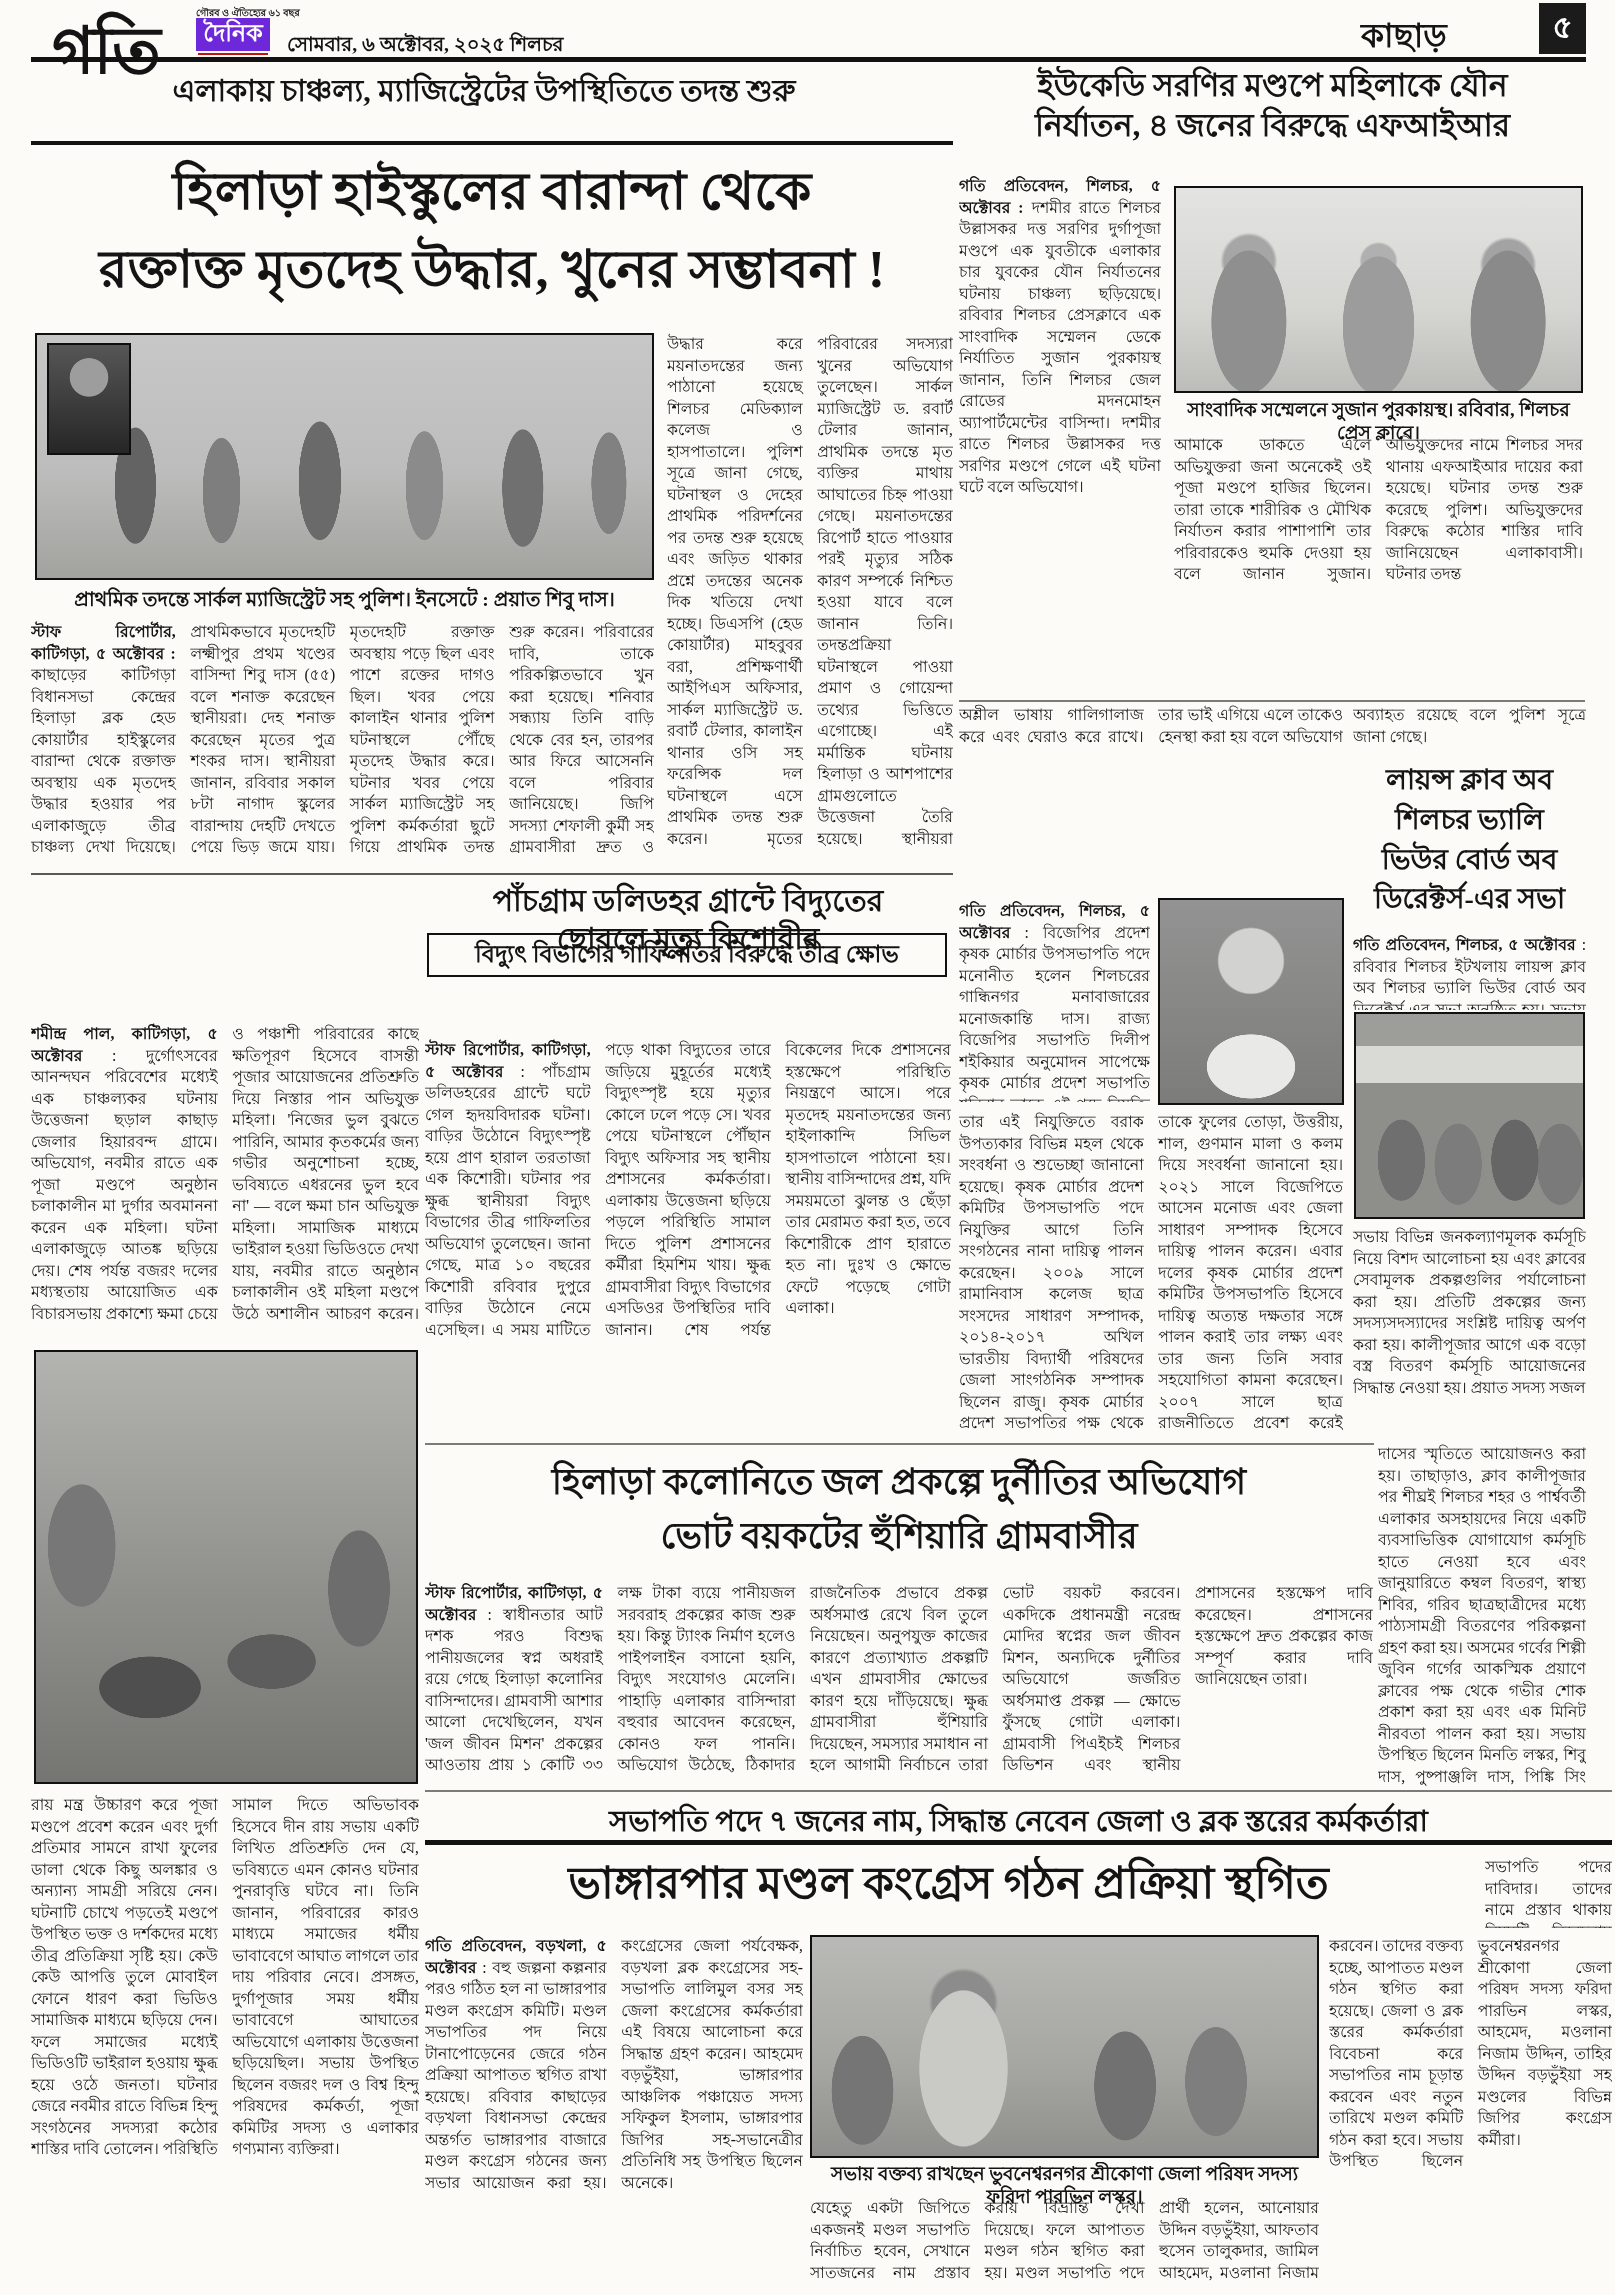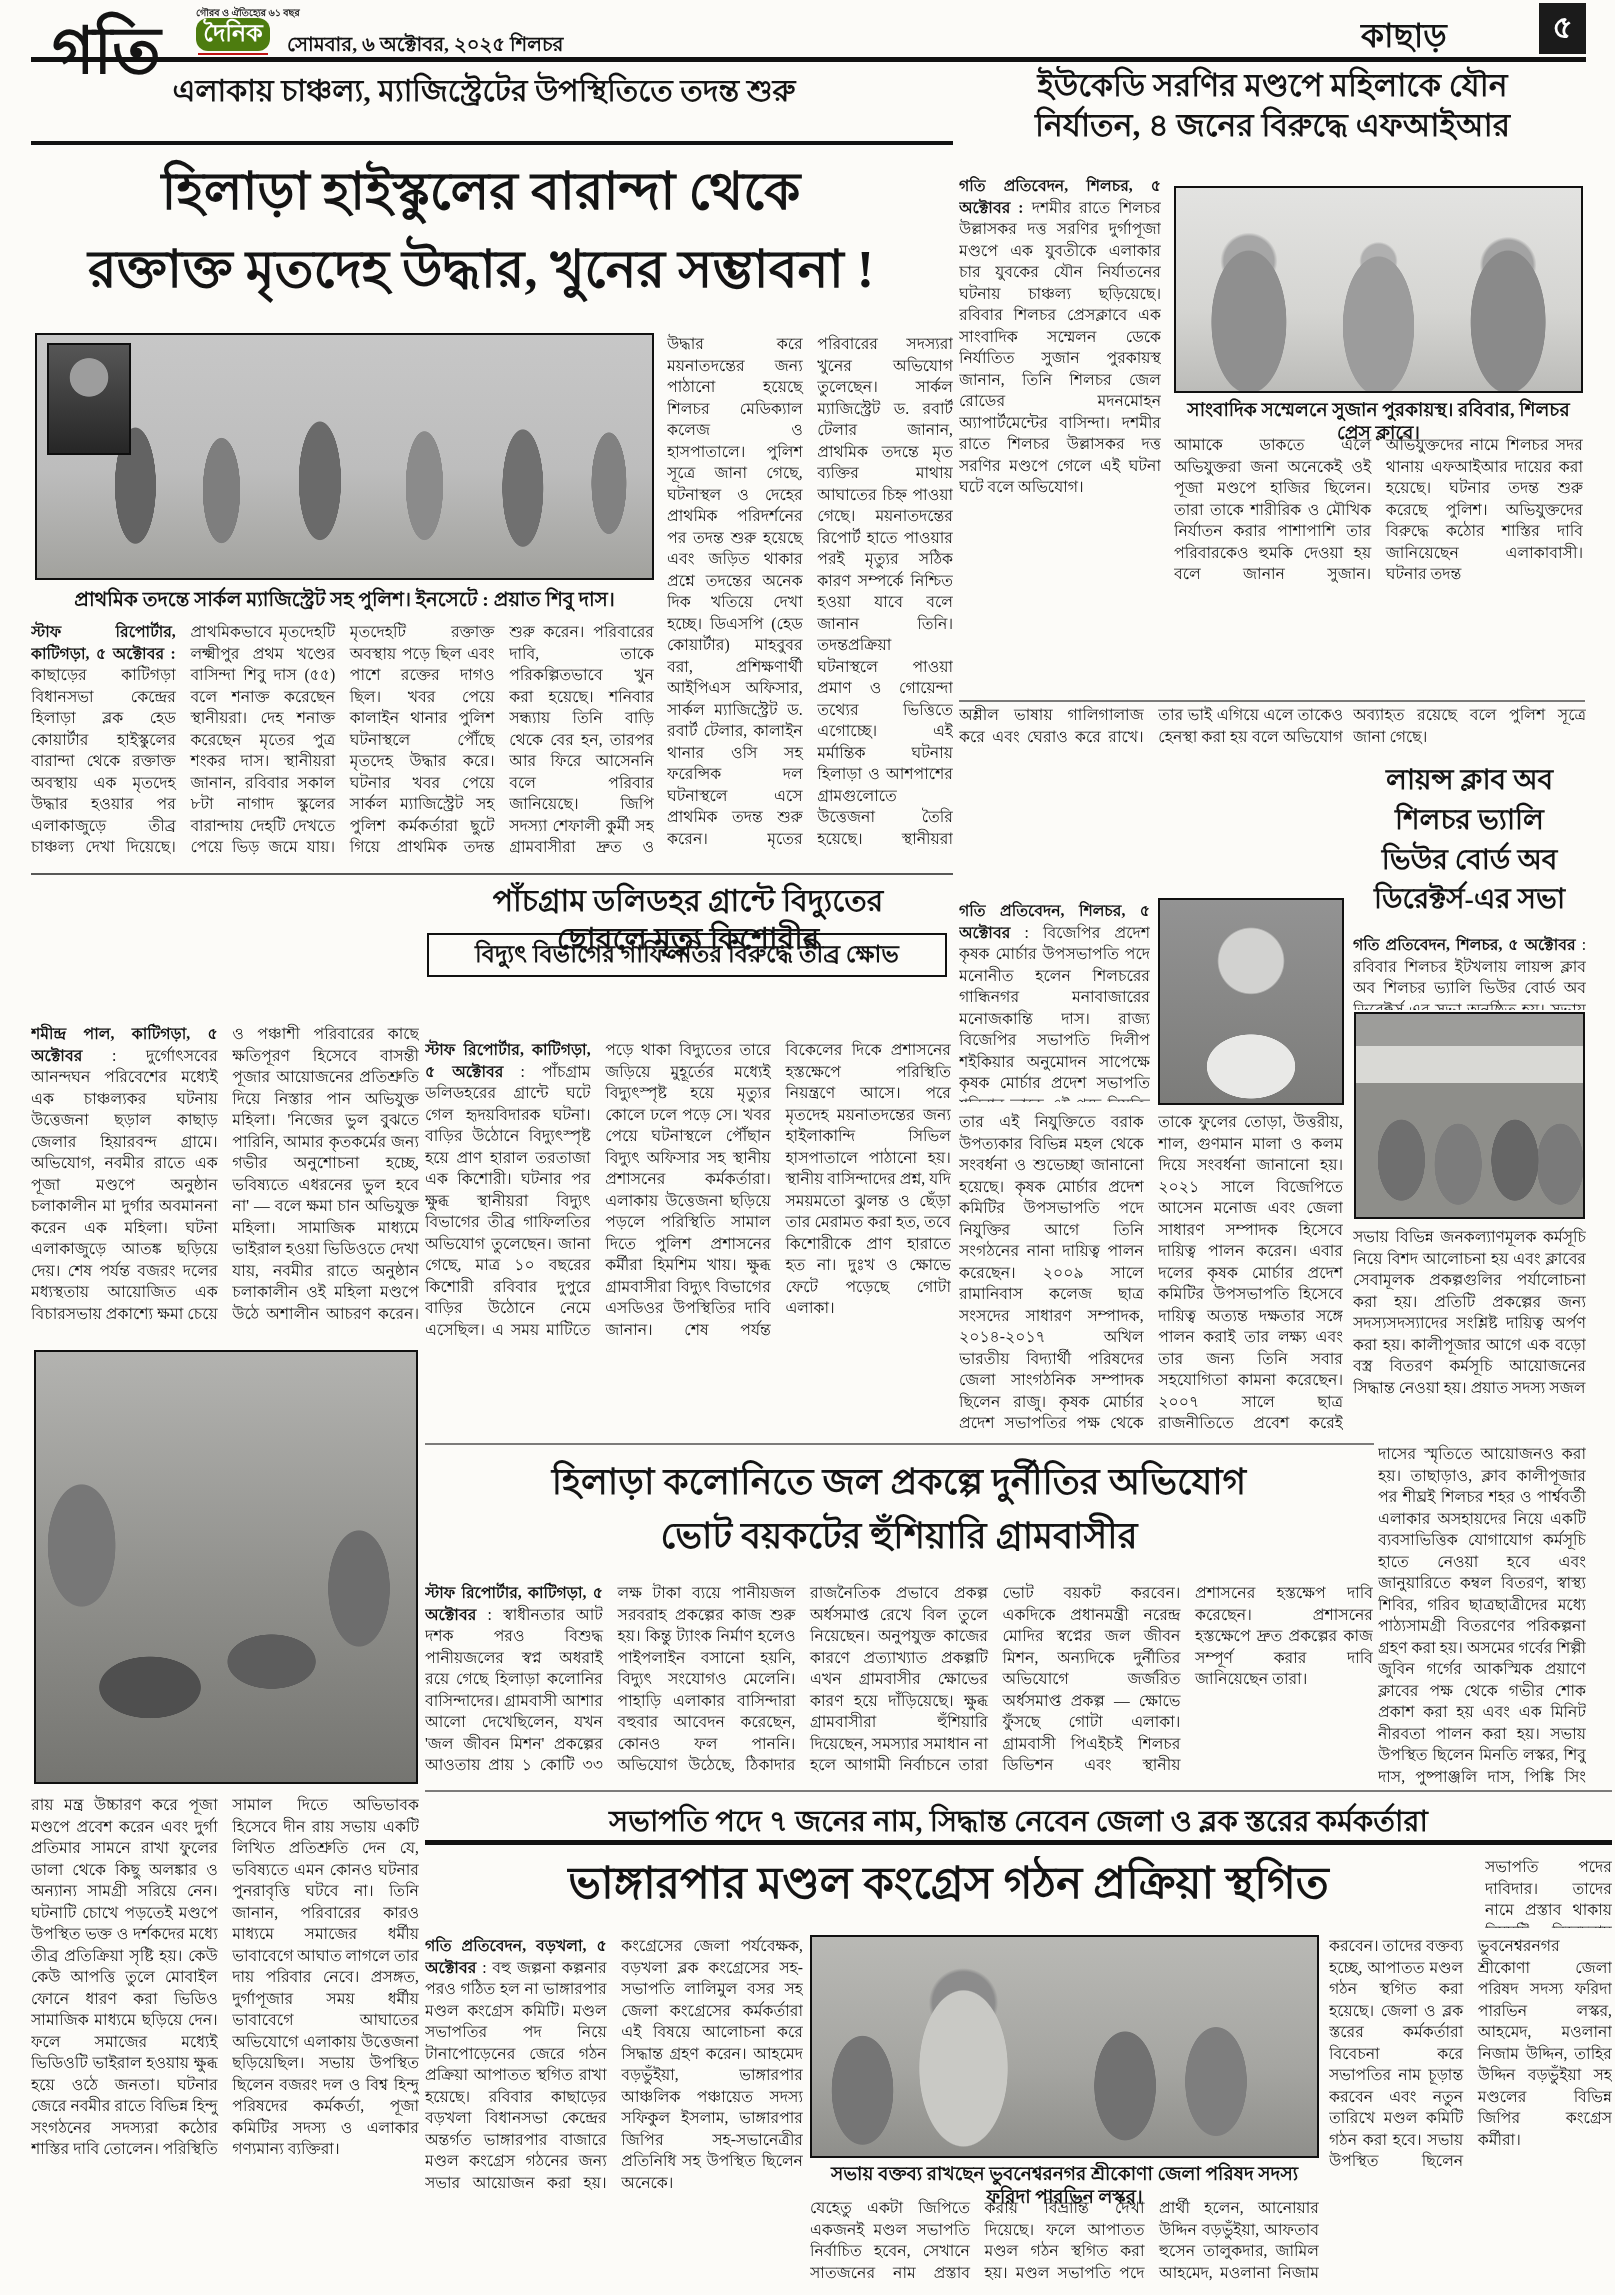--- a/index.html
+++ b/index.html
@@ -15,21 +15,21 @@
   .cols2{column-count:2;column-gap:14.6px;}
   .cols3{column-count:3;column-gap:14.6px;}
   .cols4{column-count:4;column-gap:14.6px;}
   .cols5{column-count:5;column-gap:14.6px;}
   .byline{font-weight:bold;}
   .caption{font-weight:bold;text-align:center;font-size:18.6px;line-height:1.25;overflow:hidden;}
   .photo{border:2.8px solid #101010;box-sizing:border-box;}
   .boxhead{border:2.2px solid #111;box-sizing:border-box;font-weight:bold;text-align:center;overflow:hidden;}
   
   .logo-main{font-weight:bold;letter-spacing:-1.1px;}
-  .logo-box{background:#4d7c0f;color:#ffffff;font-weight:bold;display:flex;align-items:center;justify-content:center;border-radius:12px;}
+  .logo-box{background:#6d28d9;color:#ffffff;font-weight:bold;display:flex;align-items:center;justify-content:center;}
   .pagebox{background:#1b1b1b;color:#ffffff;font-weight:bold;display:flex;align-items:center;justify-content:center;}
   
   .ph-main{background:
     radial-gradient(ellipse 34px 96px at 16% 62%, #636363 0 60%, transparent 61%),
     radial-gradient(ellipse 31px 87px at 30% 64%, #7e7e7e 0 60%, transparent 61%),
     radial-gradient(ellipse 35px 98px at 46% 60%, #6a6a6a 0 60%, transparent 61%),
     radial-gradient(ellipse 31px 90px at 63% 62%, #8b8b8b 0 60%, transparent 61%),
     radial-gradient(ellipse 34px 97px at 79% 63%, #707070 0 60%, transparent 61%),
     radial-gradient(ellipse 29px 84px at 93% 61%, #818181 0 60%, transparent 61%),
     linear-gradient(180deg,#c7c7c7 0%,#bdbdbd 55%,#a2a29e 100%);}
@@ -80,21 +80,21 @@
   <div class="abs logo-box" style="left:196px;top:18px;width:74px;height:33px;font-size:23.6px;">দৈনিক</div>
   <div class="abs redbar" style="left:198px;top:53px;width:70px;height:2.2px;"></div>
   <div class="abs redbar" style="left:200px;top:57px;width:65px;height:1.7px;"></div>
   <div class="abs" style="left:287px;top:30px;font-size:19.7px;font-weight:bold;">সোমবার, ৬ অক্টোবর, ২০২৫ শিলচর</div>
   <div class="abs" style="left:1361px;top:10px;font-size:33px;font-weight:bold;">কাছাড়</div>
   <div class="abs pagebox" style="left:1539px;top:3.4px;width:47px;height:51px;font-size:31.5px;">৫</div>
   <div class="abs rule" style="left:31px;top:57px;width:1555px;height:5px;"></div>
 
   <div class="abs kicker" style="left:23px;top:67px;width:922px;font-size:30px;">এলাকায় চাঞ্চল্য, ম্যাজিস্ট্রেটের উপস্থিতিতে তদন্ত শুরু</div>
   <div class="abs rule" style="left:31px;top:141px;width:922px;height:3.9px;"></div>
-  <div class="abs hl" style="left:20px;top:153px;width:922px;height:163px;font-size:52px;line-height:1.5;">
+  <div class="abs hl" style="left:31px;top:153px;width:922px;height:163px;font-size:52px;line-height:1.5;">
     <div>হিলাড়া হাইস্কুলের বারান্দা থেকে</div>
     <div>রক্তাক্ত মৃতদেহ উদ্ধার, খুনের সম্ভাবনা !</div>
   </div>
   <div class="abs photo ph-main" style="left:35px;top:333px;width:619px;height:247px;"></div>
   <div class="abs ph-inset" style="left:47px;top:343px;width:80px;height:108px;"></div>
   <div class="abs caption" style="left:35px;top:587px;width:619px;font-size:19.7px;">প্রাথমিক তদন্তে সার্কল ম্যাজিস্ট্রেট সহ পুলিশ। ইনসেটে : প্রয়াত শিবু দাস।</div>
   <div class="abs body cols4" style="left:31px;top:621px;width:623px;height:249px;">
     <span class="byline">স্টাফ রিপোর্টার, কাটিগড়া, ৫ অক্টোবর :</span>
     <span>কাছাড়ের কাটিগড়া বিধানসভা কেন্দ্রের হিলাড়া ব্লক হেড কোয়ার্টার হাইস্কুলের বারান্দা থেকে রক্তাক্ত অবস্থায় এক মৃতদেহ উদ্ধার হওয়ার পর এলাকাজুড়ে তীব্র চাঞ্চল্য দেখা দিয়েছে। প্রাথমিকভাবে মৃতদেহটি লক্ষ্মীপুর প্রথম খণ্ডের বাসিন্দা শিবু দাস (৫৫) বলে শনাক্ত করেছেন স্থানীয়রা। দেহ শনাক্ত করেছেন মৃতের পুত্র শংকর দাস। স্থানীয়রা জানান, রবিবার সকাল ৮টা নাগাদ স্কুলের বারান্দায় দেহটি দেখতে পেয়ে ভিড় জমে যায়। মৃতদেহটি রক্তাক্ত অবস্থায় পড়ে ছিল এবং পাশে রক্তের দাগও ছিল। খবর পেয়ে কালাইন থানার পুলিশ ঘটনাস্থলে পৌঁছে মৃতদেহ উদ্ধার করে। ঘটনার খবর পেয়ে সার্কল ম্যাজিস্ট্রেট সহ পুলিশ কর্মকর্তারা ছুটে গিয়ে প্রাথমিক তদন্ত শুরু করেন। পরিবারের দাবি, তাকে পরিকল্পিতভাবে খুন করা হয়েছে। শনিবার সন্ধ্যায় তিনি বাড়ি থেকে বের হন, তারপর আর ফিরে আসেননি বলে পরিবার জানিয়েছে। জিপি সদস্যা শেফালী কুর্মী সহ গ্রামবাসীরা দ্রুত ও নিরপেক্ষ তদন্তের দাবি জানিয়েছেন। পরিস্থিতি নিয়ন্ত্রণে এলাকায় পুলিশ মোতায়েন রয়েছে।</span>
   </div>

